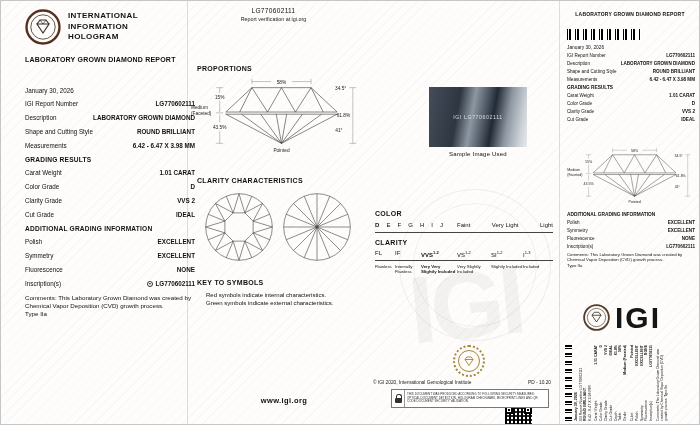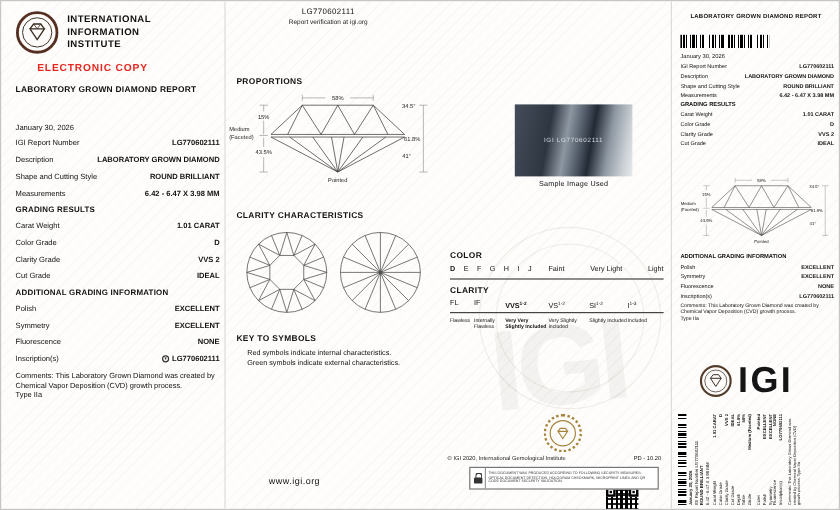--- a/index.html
+++ b/index.html
@@ -4,21 +4,21 @@
 <style>
   *{margin:0;padding:0;box-sizing:border-box}
   html,body{width:700px;height:425px}
   body{font-family:"Liberation Sans","DejaVu Sans",sans-serif;color:#111;background:#e9e9e9}
   .cert{position:relative;width:700px;height:425px;background:#fefdfc;border:1px solid #c6c6c6;overflow:hidden}
   .cert::before{content:"";position:absolute;inset:0;background:repeating-linear-gradient(135deg,rgba(150,140,120,.05) 0 1px,transparent 1px 7px);pointer-events:none;z-index:1}
   .fold{position:absolute;top:0;bottom:0;width:1px;background:#dcdcd8;z-index:2}
   .abs{position:absolute;z-index:3}
   
   .panel{position:absolute;top:0;height:425px;z-index:3}
-  .p-left{left:4px;width:186px;padding:8px}
+  .p-left{left:16px;width:186px;padding:8px}
   .logo-row{display:flex;align-items:center;gap:7px}
   .inst-name{font-size:8px;font-weight:bold;line-height:10.5px;letter-spacing:.4px}
   .ecopy{margin:6px 0 0 18px;font-size:8.5px;font-weight:bold;letter-spacing:.7px;color:#e8261f}
   .l-title{margin-top:11px;font-size:7px;font-weight:bold;letter-spacing:.2px}
   .l-date{margin-top:24px;font-size:6.3px}
   .rows{margin-top:6px}
   .row{display:flex;justify-content:space-between;align-items:baseline;margin-bottom:7px}
   .row .lb{font-size:6.3px}
   .row .vl{font-size:6.3px;font-weight:bold;text-align:right}
   .sec-h{font-size:6.6px;font-weight:bold;margin:5px 0 6px 0;letter-spacing:.2px}
@@ -51,21 +51,21 @@
   .qr{position:relative;background:repeating-linear-gradient(0deg,rgba(0,0,0,.85) 0 2px,transparent 2px 4px),repeating-linear-gradient(90deg,#000 0 2px,#fff 2px 4px)}
   .qr .f{position:absolute;width:8px;height:8px;border:2px solid #000;background:#fff}
   .qr .f::after{content:"";position:absolute;inset:1px;background:#000}
   .foot-small{font-size:4.8px;color:#222}
   .disc-box{display:flex;border:1px solid #777;background:#fff;align-items:center}
   .disc-icbx{width:13px;align-self:stretch;border-right:1px solid #999;display:flex;align-items:center;justify-content:center}
   .lock{width:7px;height:9px;position:relative}
   .lock::before{content:"";position:absolute;top:0;left:1.5px;width:4px;height:4px;border:1px solid #333;border-bottom:none;border-radius:2.5px 2.5px 0 0}
   .lock::after{content:"";position:absolute;bottom:0;left:0;width:7px;height:5px;background:#333;border-radius:1px}
   .disc-tx{flex:1;padding:1px 2px;font-size:3px;line-height:3.6px;color:#333}
-  .website{font-size:7.5px;font-weight:normal;letter-spacing:.4px;text-align:left}
+  .website{font-size:7.5px;font-weight:bold;letter-spacing:.4px;text-align:center}
   
   .r-title{font-size:5px;font-weight:bold;text-align:center;letter-spacing:.2px}
   .barcode{background:repeating-linear-gradient(90deg,#000 0 1px,#fff 1px 2px,#000 2px 4px,#fff 4px 5px,#000 5px 5.5px,#fff 5.5px 8px)}
   .r-row{display:flex;justify-content:space-between;align-items:baseline;margin-bottom:3px}
   .r-row .lb{font-size:4.6px}
   .r-row .vl{font-size:4.6px;font-weight:bold}
   .r-sech{font-size:4.8px;font-weight:bold;margin:1px 0 3px 0}
   .r-comments{font-size:4.3px;line-height:5.4px;width:130px}
   .igi-word{font-size:30px;font-weight:bold;letter-spacing:2px;color:#151515;line-height:26px}
   
@@ -99,24 +99,23 @@
         <circle cx="18" cy="18" r="16.5" fill="none" stroke="#2b1f18" stroke-width=".8" stroke-dasharray="1,1.4"></circle>
         <circle cx="18" cy="18" r="12.2" fill="none" stroke="#3a2c20" stroke-width=".8"></circle>
         <polyline points="12,15 15,11 21,11 24,15" fill="none" stroke="#3a2c20" stroke-width="1.1"></polyline>
         <polygon points="12,15 24,15 18,24" fill="none" stroke="#3a2c20" stroke-width="1.1"></polygon>
         <line x1="15" y1="11" x2="18" y2="15" stroke="#3a2c20" stroke-width=".7"></line>
         <line x1="21" y1="11" x2="18" y2="15" stroke="#3a2c20" stroke-width=".7"></line>
       </svg>
       <div class="inst-name">
         <div>INTERNATIONAL</div>
         <div>INFORMATION</div>
-        <div>INSTITUTE</div>
+        <div>HOLOGRAM</div>
       </div>
     </div>
-    <div class="ecopy">ELECTRONIC COPY</div>
     <div class="l-title">LABORATORY GROWN DIAMOND REPORT</div>
     <div class="l-date">January 30, 2026</div>
 
     <div class="rows">
       <div class="row">
           <span class="lb">IGI Report Number</span>
           <span class="vl">LG770602111</span>
         </div>
       <div class="row">
           <span class="lb">Description</span>

